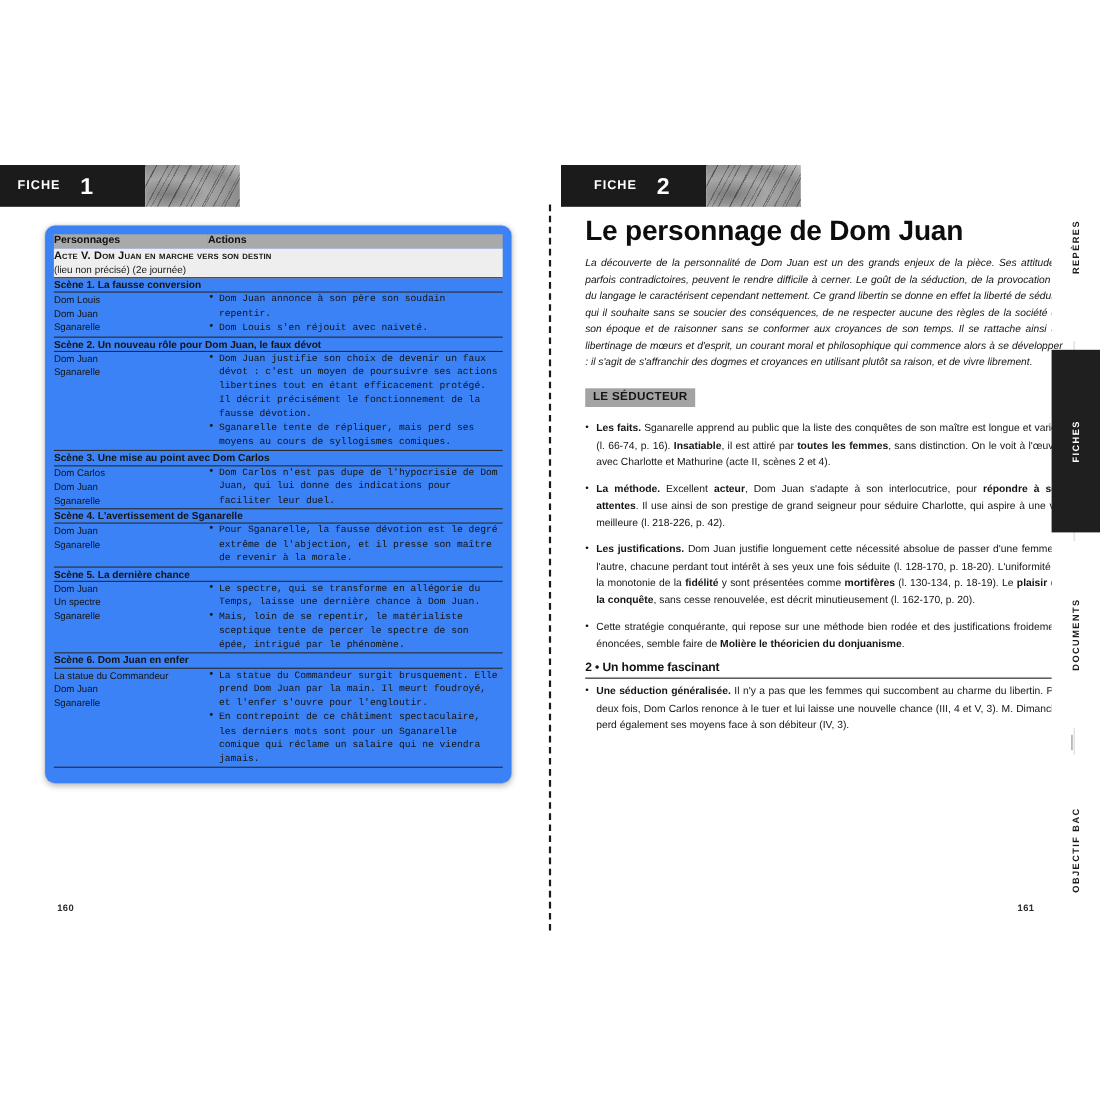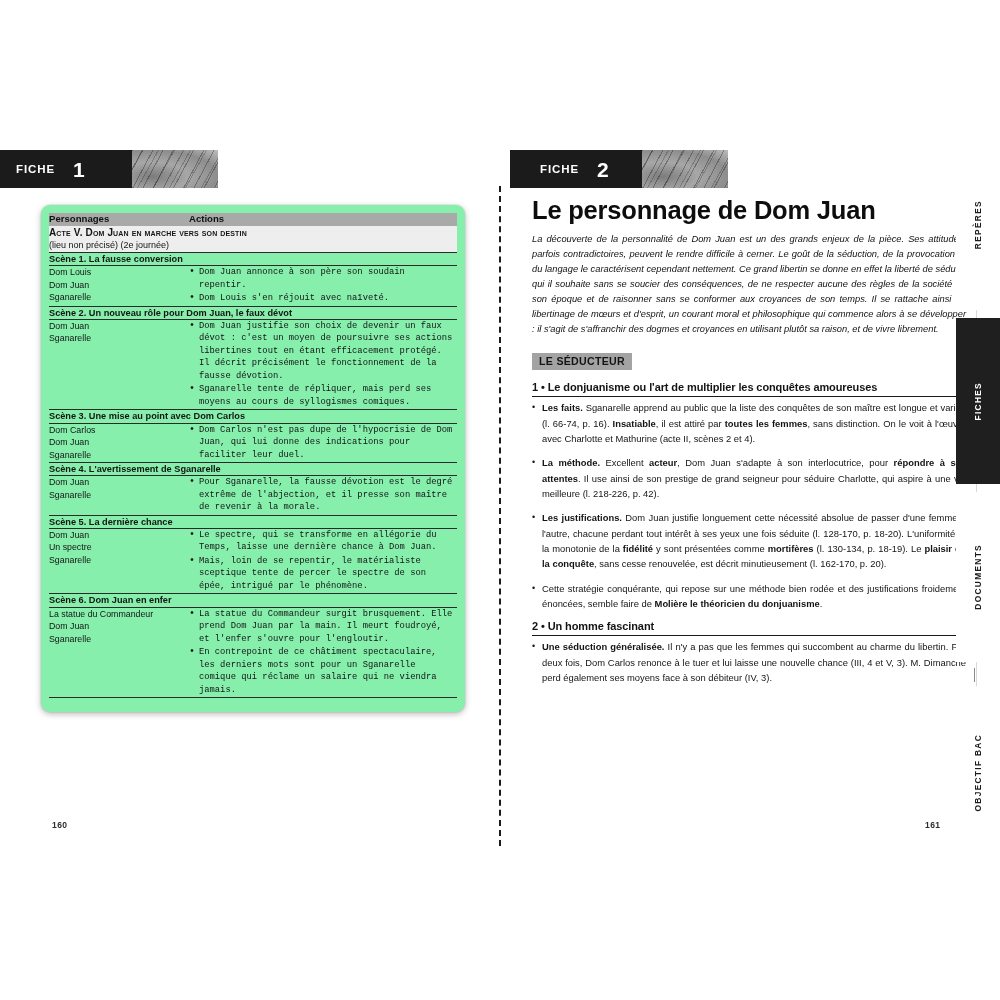--- a/index.html
+++ b/index.html
@@ -72,21 +72,21 @@
       repeating-linear-gradient(118deg, rgba(0,0,0,.30) 0 1px, rgba(0,0,0,0) 1px 9px),
       repeating-linear-gradient(-61deg, rgba(0,0,0,.22) 0 1px, rgba(0,0,0,0) 1px 14px),
       radial-gradient(ellipse at 24% 70%, #7c7c7c 0%, #a7a7a7 38%, #8d8d8d 70%, #bdbdbd 100%);
   }
 
   
   .table-card{
     position:absolute;
     left:41px;top:205px;
     width:424px;
-    background:#86efac;
+    background:#3b82f6;
     border-radius:9px;
     box-shadow:0 2px 6px rgba(0,0,0,.28), 0 0 0 1px rgba(0,0,0,.05);
     padding:8px 8px 14px 8px;
     box-sizing:border-box;
   }
   table.scenes{
     width:100%;
     border-collapse:collapse;
     table-layout:fixed;
     font-size:8.6px;
@@ -415,21 +415,20 @@
     </div>
 
     <div class="rp">
 
       <h1 class="big-title">Le personnage de Dom Juan</h1>
 
       <p class="intro">La découverte de la personnalité de Dom Juan est un des grands enjeux de la pièce. Ses attitudes, parfois contradictoires, peuvent le rendre difficile à cerner. Le goût de la séduction, de la provocation et du langage le caractérisent cependant nettement. Ce grand libertin se donne en effet la liberté de séduire qui il souhaite sans se soucier des conséquences, de ne respecter aucune des règles de la société de son époque et de raisonner sans se conformer aux croyances de son temps. Il se rattache ainsi au libertinage de mœurs et d'esprit, un courant moral et philosophique qui commence alors à se développer : il s'agit de s'affranchir des dogmes et croyances en utilisant plutôt sa raison, et de vivre librement.</p>
 
       <div class="sec-head">LE SÉDUCTEUR</div>
 
-      <h3 class="num-head">1 • Le donjuanisme ou l'art de multiplier les conquêtes amoureuses</h3>
 
       <p class="para"><span class="bul">•</span><b>Les faits.</b><span> Sganarelle apprend au public que la liste des conquêtes de son maître est longue et variée (l. 66-74, p. 16). </span><b>Insatiable</b><span>, il est attiré par </span><b>toutes les femmes</b><span>, sans distinction. On le voit à l'œuvre avec Charlotte et Mathurine (acte II, scènes 2 et 4).</span></p>
 
       <p class="para"><span class="bul">•</span><b>La méthode.</b><span> Excellent </span><b>acteur</b><span>, Dom Juan s'adapte à son interlocutrice, pour </span><b>répondre à ses attentes</b><span>. Il use ainsi de son prestige de grand seigneur pour séduire Charlotte, qui aspire à une vie meilleure (l. 218-226, p. 42).</span></p>
 
       <p class="para"><span class="bul">•</span><b>Les justifications.</b><span> Dom Juan justifie longuement cette nécessité absolue de passer d'une femme à l'autre, chacune perdant tout intérêt à ses yeux une fois séduite (l. 128-170, p. 18-20). L'uniformité et la monotonie de la </span><b>fidélité</b><span> y sont présentées comme </span><b>mortifères</b><span> (l. 130-134, p. 18-19). Le </span><b>plaisir de la conquête</b><span>, sans cesse renouvelée, est décrit minutieusement (l. 162-170, p. 20).</span></p>
 
       <p class="para"><span class="bul">•</span><span>Cette stratégie conquérante, qui repose sur une méthode bien rodée et des justifications froidement énoncées, semble faire de </span><b>Molière le théoricien du donjuanisme</b><span>.</span></p>
 
       <h3 class="num-head gap-before">2 • Un homme fascinant</h3>

